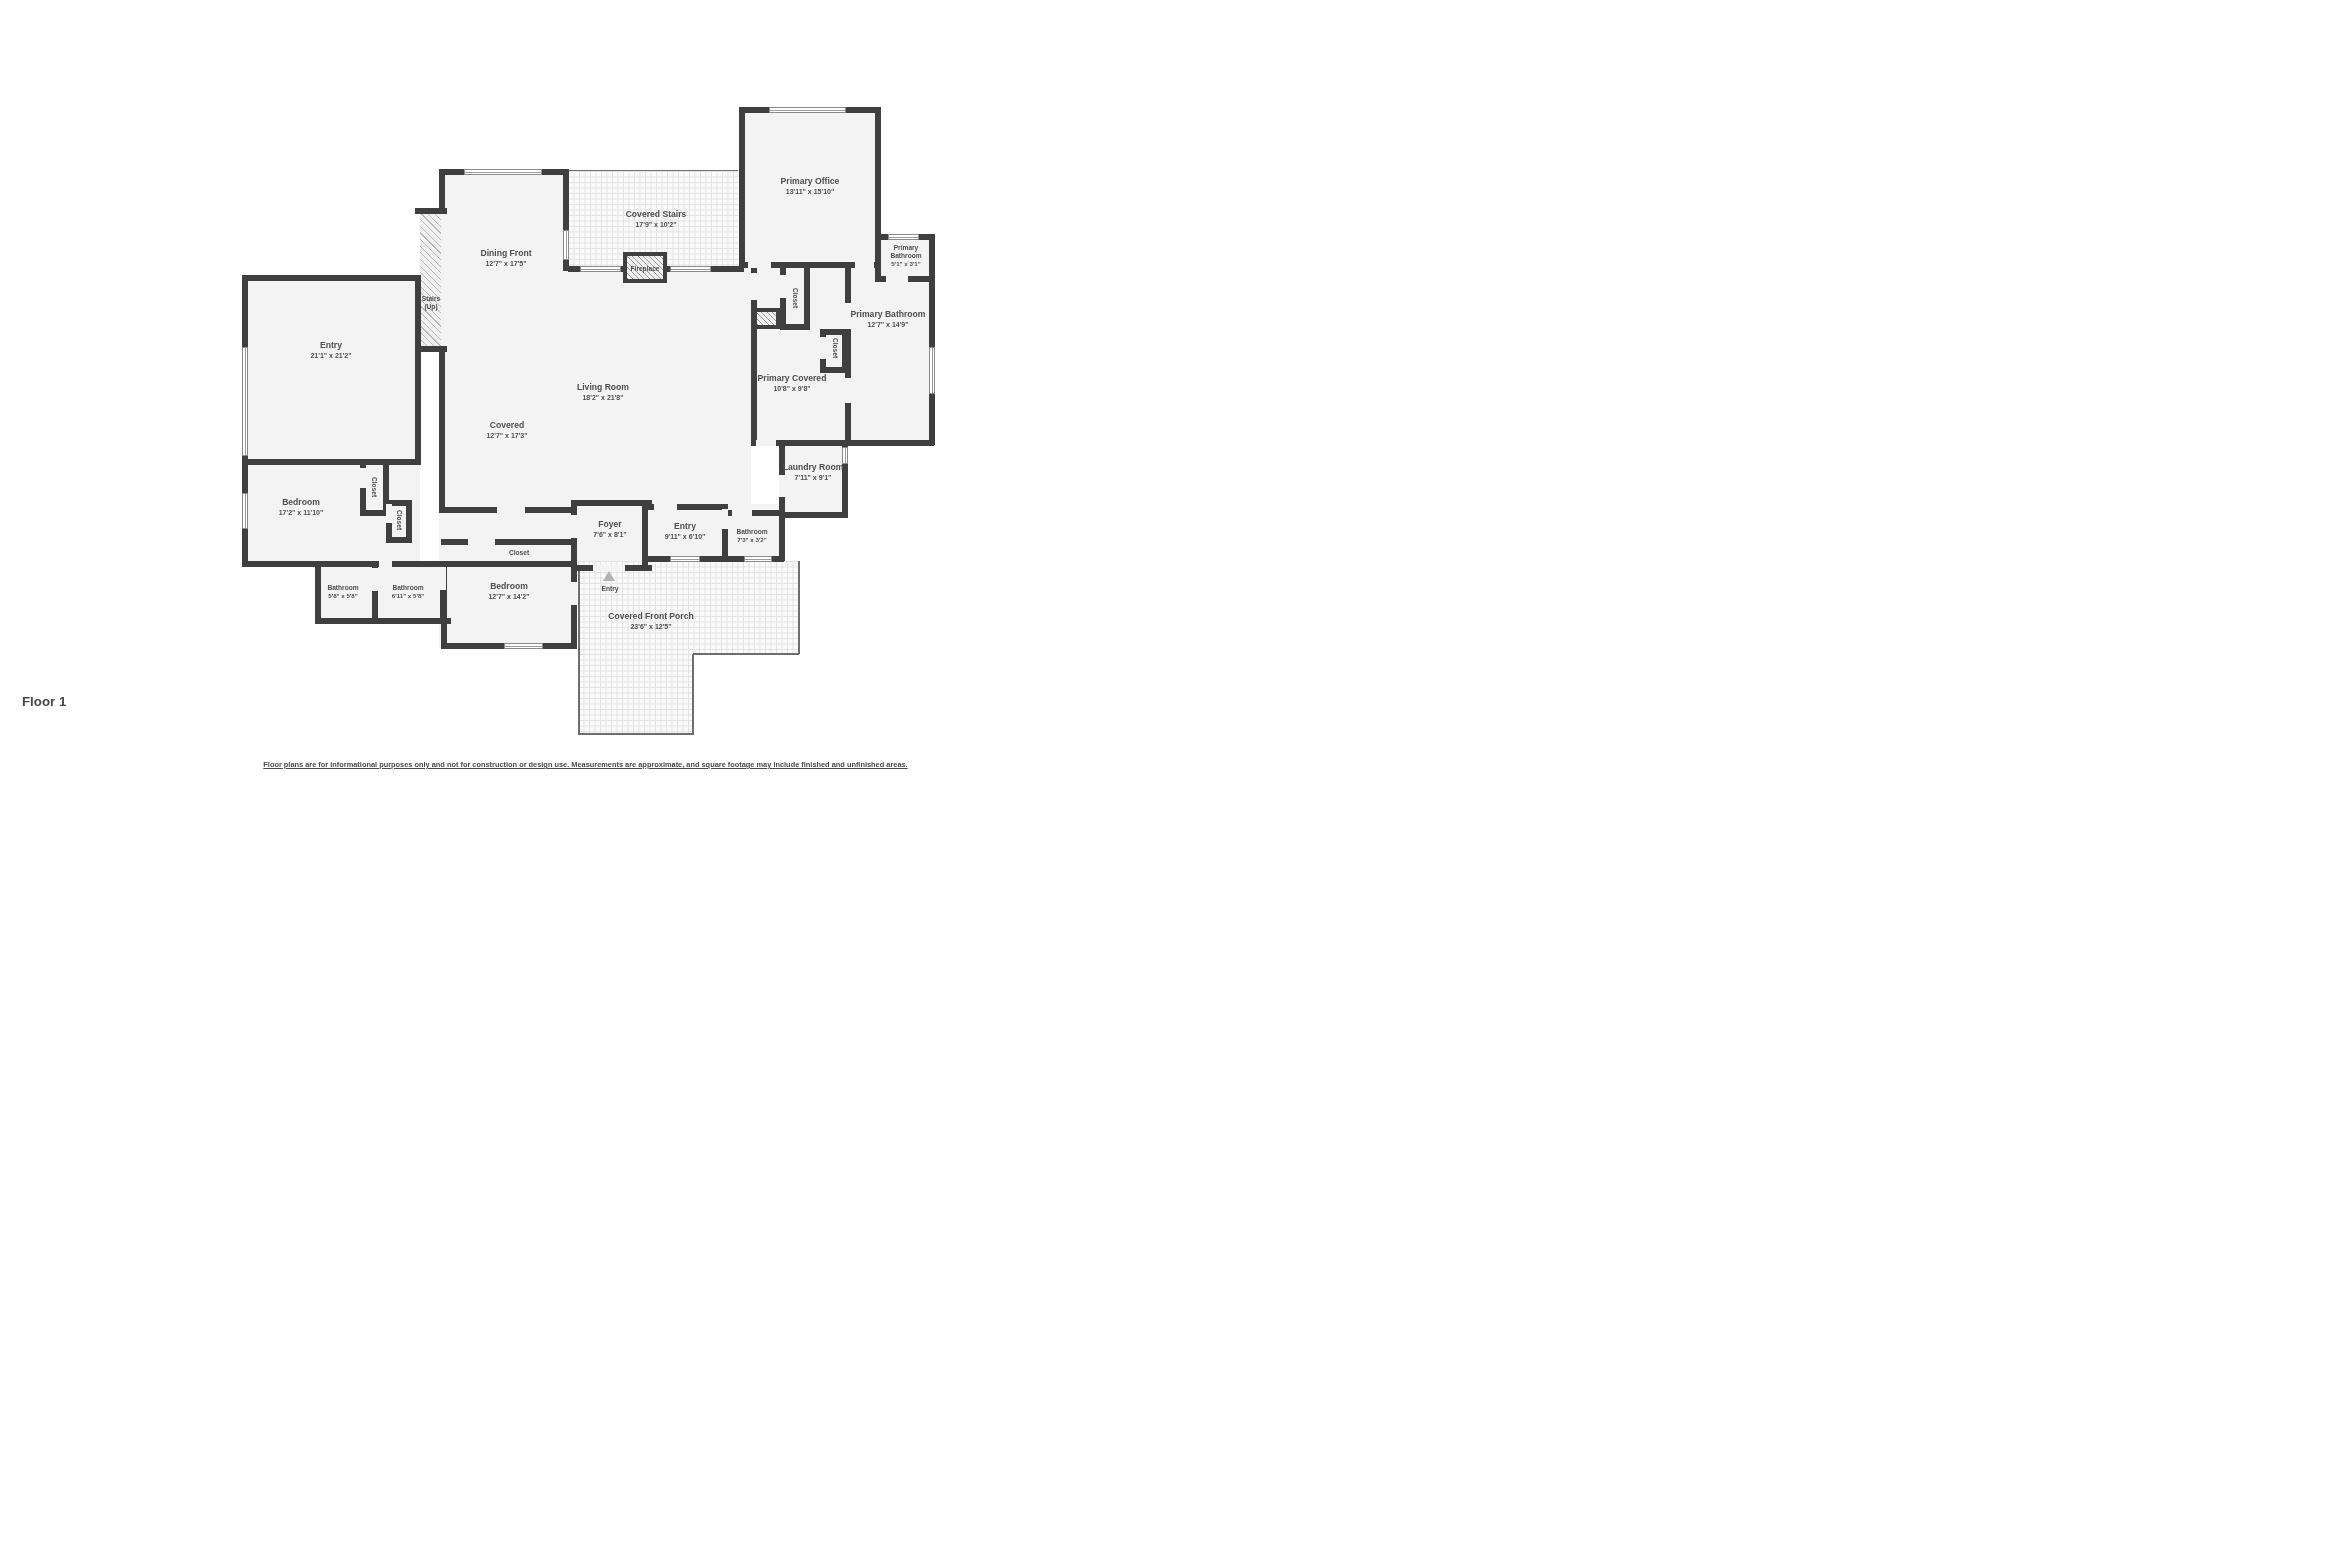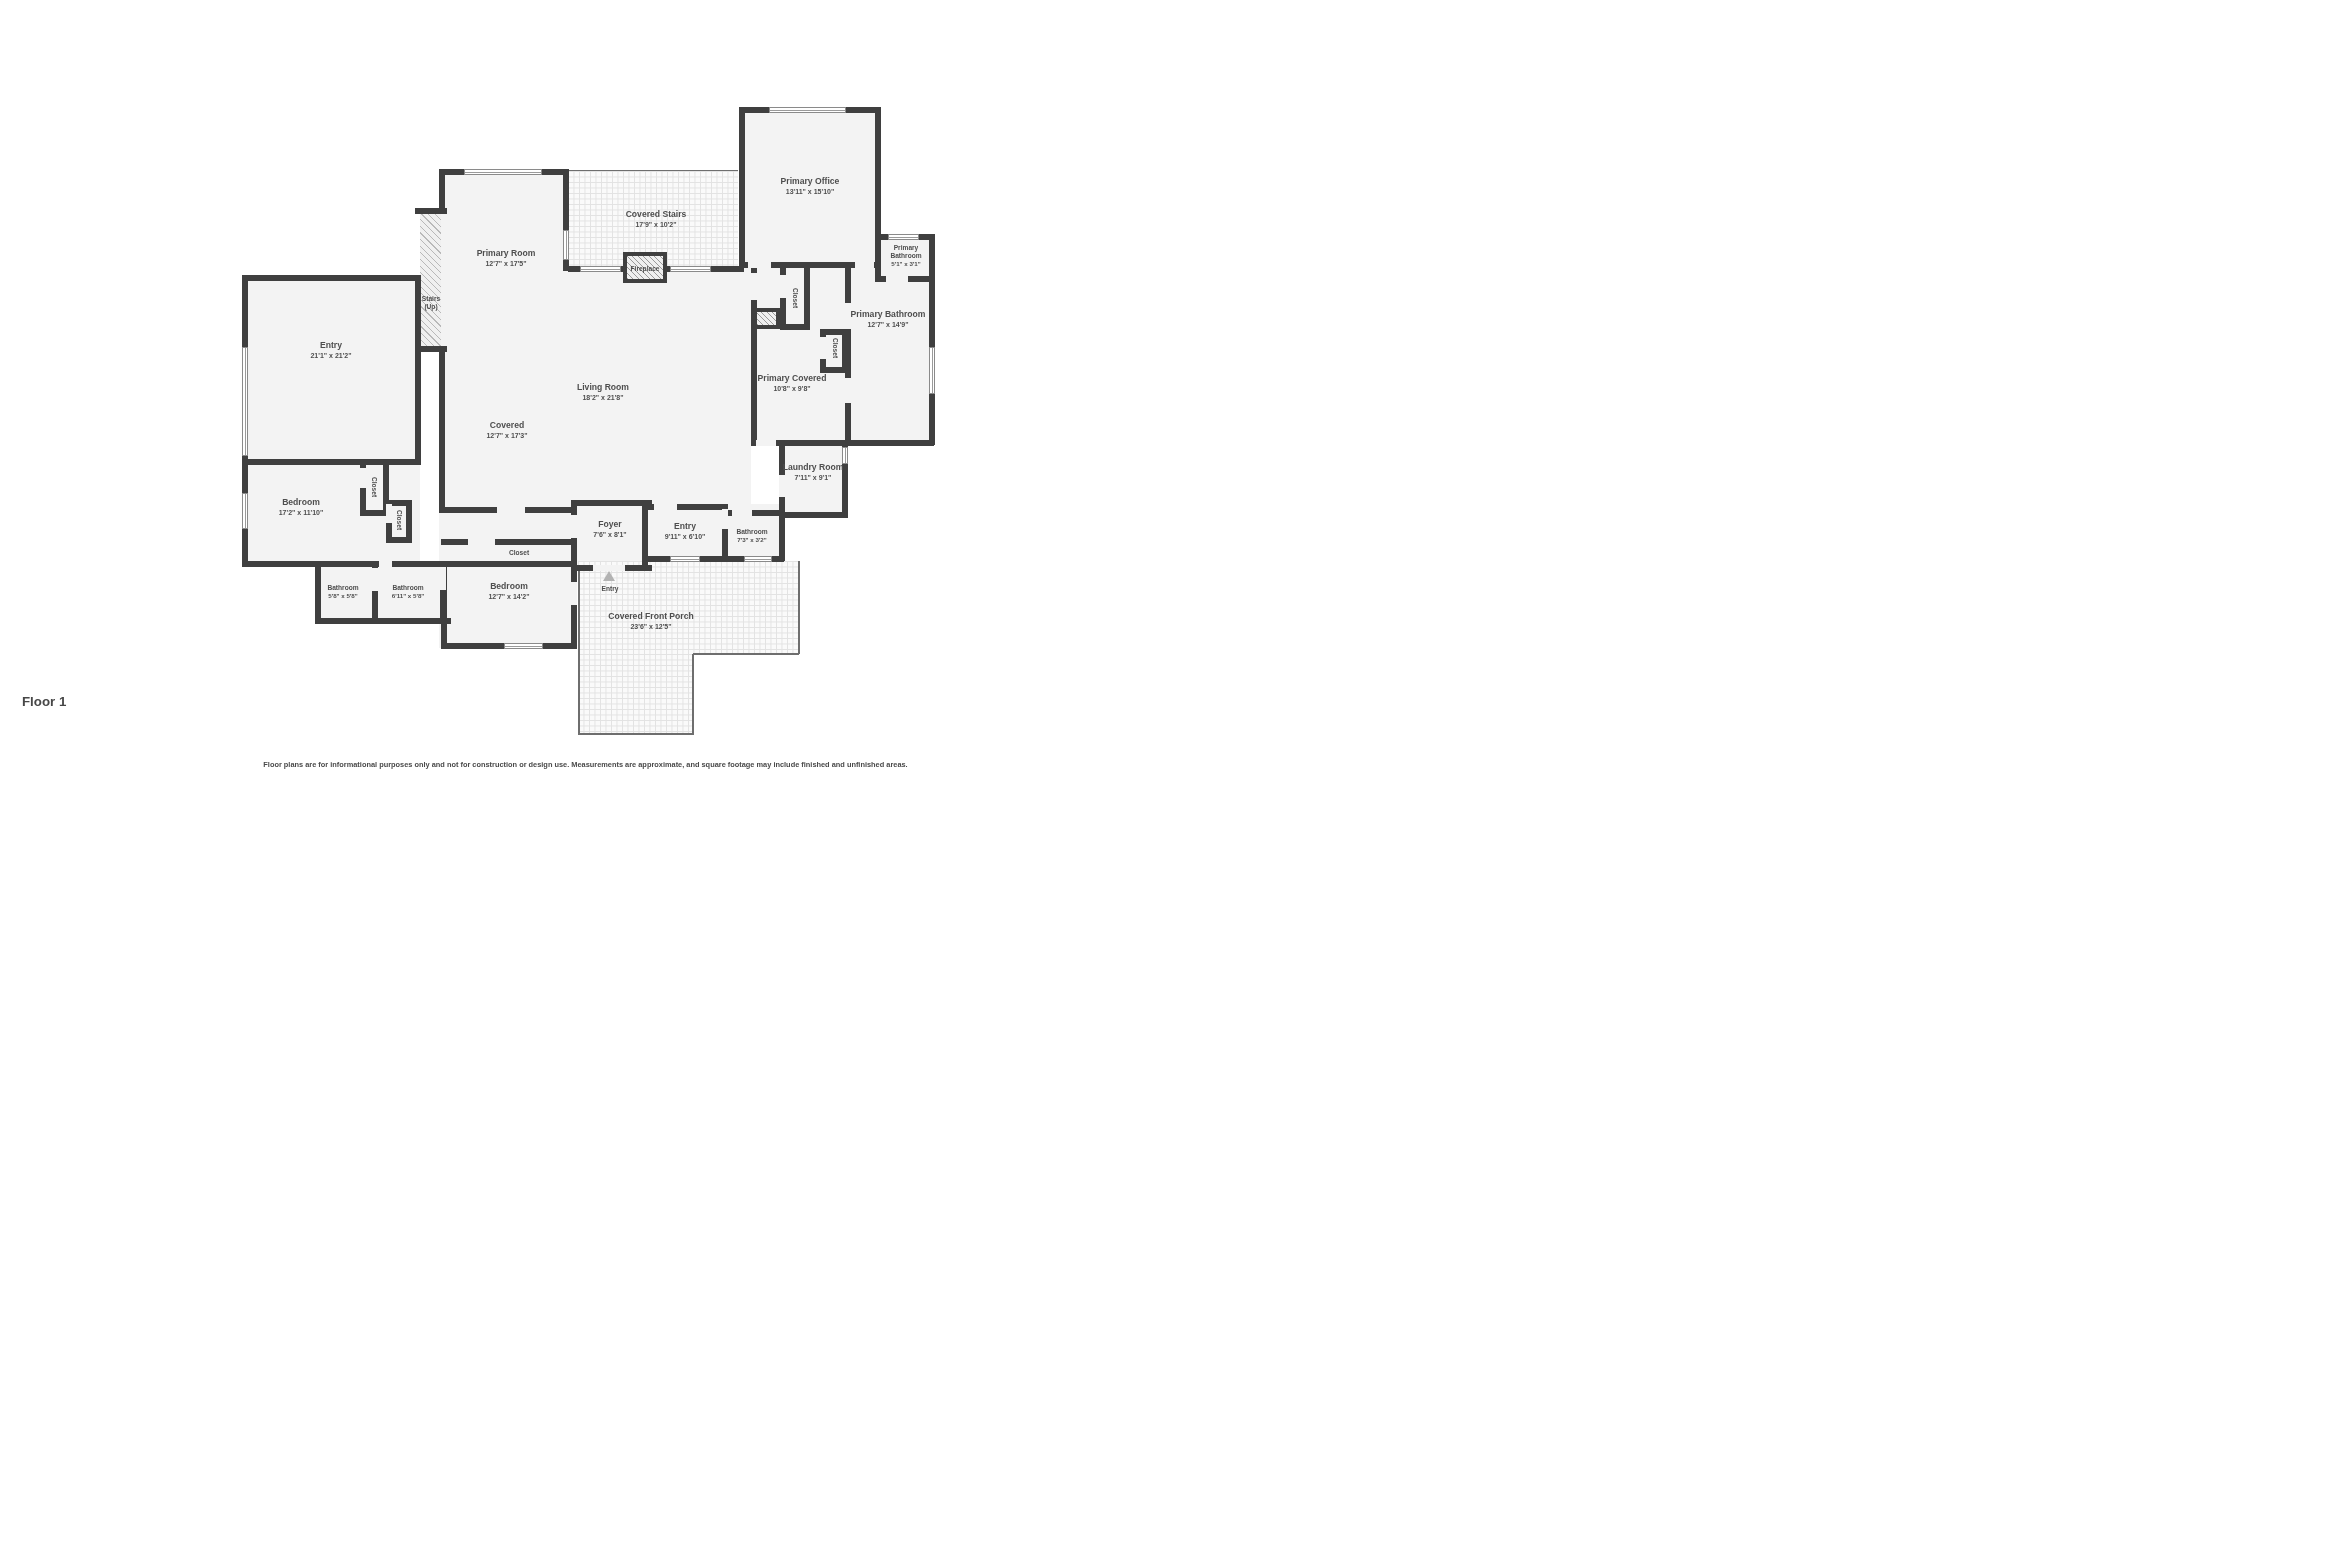--- a/index.html
+++ b/index.html
@@ -24,21 +24,21 @@
   .lbl.sm .dm{font-size:6.2px;}
   .lbl.wrap{white-space:normal;}
   .vlbl{position:absolute;transform:translate(-50%,-50%);writing-mode:vertical-rl;font-weight:700;font-size:6.6px;color:#4e4e4e;z-index:30;}
   .fpbox{position:absolute;background:#3f3f3f;z-index:20;}
   .fpbox .inner{position:absolute;left:3.9px;top:3.9px;right:3.9px;bottom:3.9px;
        background-color:#efefef;
        background-image:repeating-linear-gradient(45deg,#9a9a9a 0,#9a9a9a 0.8px,transparent 0.8px,transparent 3.9px);}
   .fpbox .fpl{position:absolute;left:50%;top:50%;transform:translate(-50%,-50%);font-weight:700;font-size:6.6px;color:#4e4e4e;}
   .tri{position:absolute;width:0;height:0;border-left:6.2px solid transparent;border-right:6.2px solid transparent;border-bottom:10px solid #b3b3b3;z-index:25;}
   #floor-title{position:absolute;left:22px;top:694px;font-size:13.3px;font-weight:700;color:#474747;}
-  #disclaimer{position:absolute;left:0;right:0;top:760px;text-align:center;font-size:7.4px;font-weight:700;color:#4a4a4a;}
+  #disclaimer{position:absolute;left:0;right:0;top:760px;text-align:center;font-size:7.4px;font-weight:700;color:#4a4a4a;text-decoration:underline;}
   .z10{z-index:10}.z15{z-index:15}.z20{z-index:20}
 </style>
 </head>
 <body>
 
 <div id="plan">
 
   <div class="rm" style="left:242px;top:275px;width:178px;height:292px"></div>
   <div class="rm" style="left:315px;top:561px;width:136px;height:62px"></div>
   <div class="rm" style="left:439px;top:169px;width:130px;height:343px"></div>
@@ -167,21 +167,21 @@
   <div class="win z20" style="left:744px;top:556px;width:28px"></div>
   <div class="win z20" style="left:504px;top:643px;width:39px"></div>
   <div class="winv z20" style="left:242px;top:493px;height:36px"></div>
   <div class="winv z20" style="left:242px;top:347px;height:109px"></div>
 
   <div class="lbl" style="left:331px;top:350px">
     <div class="nm">Entry</div>
     <div class="dm">21'1" x 21'2"</div>
   </div>
   <div class="lbl" style="left:506px;top:258px">
-    <div class="nm">Primary Room</div>
+    <div class="nm">Dining Front</div>
     <div class="dm">12'7" x 17'5"</div>
   </div>
   <div class="lbl" style="left:507px;top:430px">
     <div class="nm">Covered</div>
     <div class="dm">12'7" x 17'3"</div>
   </div>
   <div class="lbl" style="left:603px;top:392px">
     <div class="nm">Living Room</div>
     <div class="dm">18'2" x 21'8"</div>
   </div>

